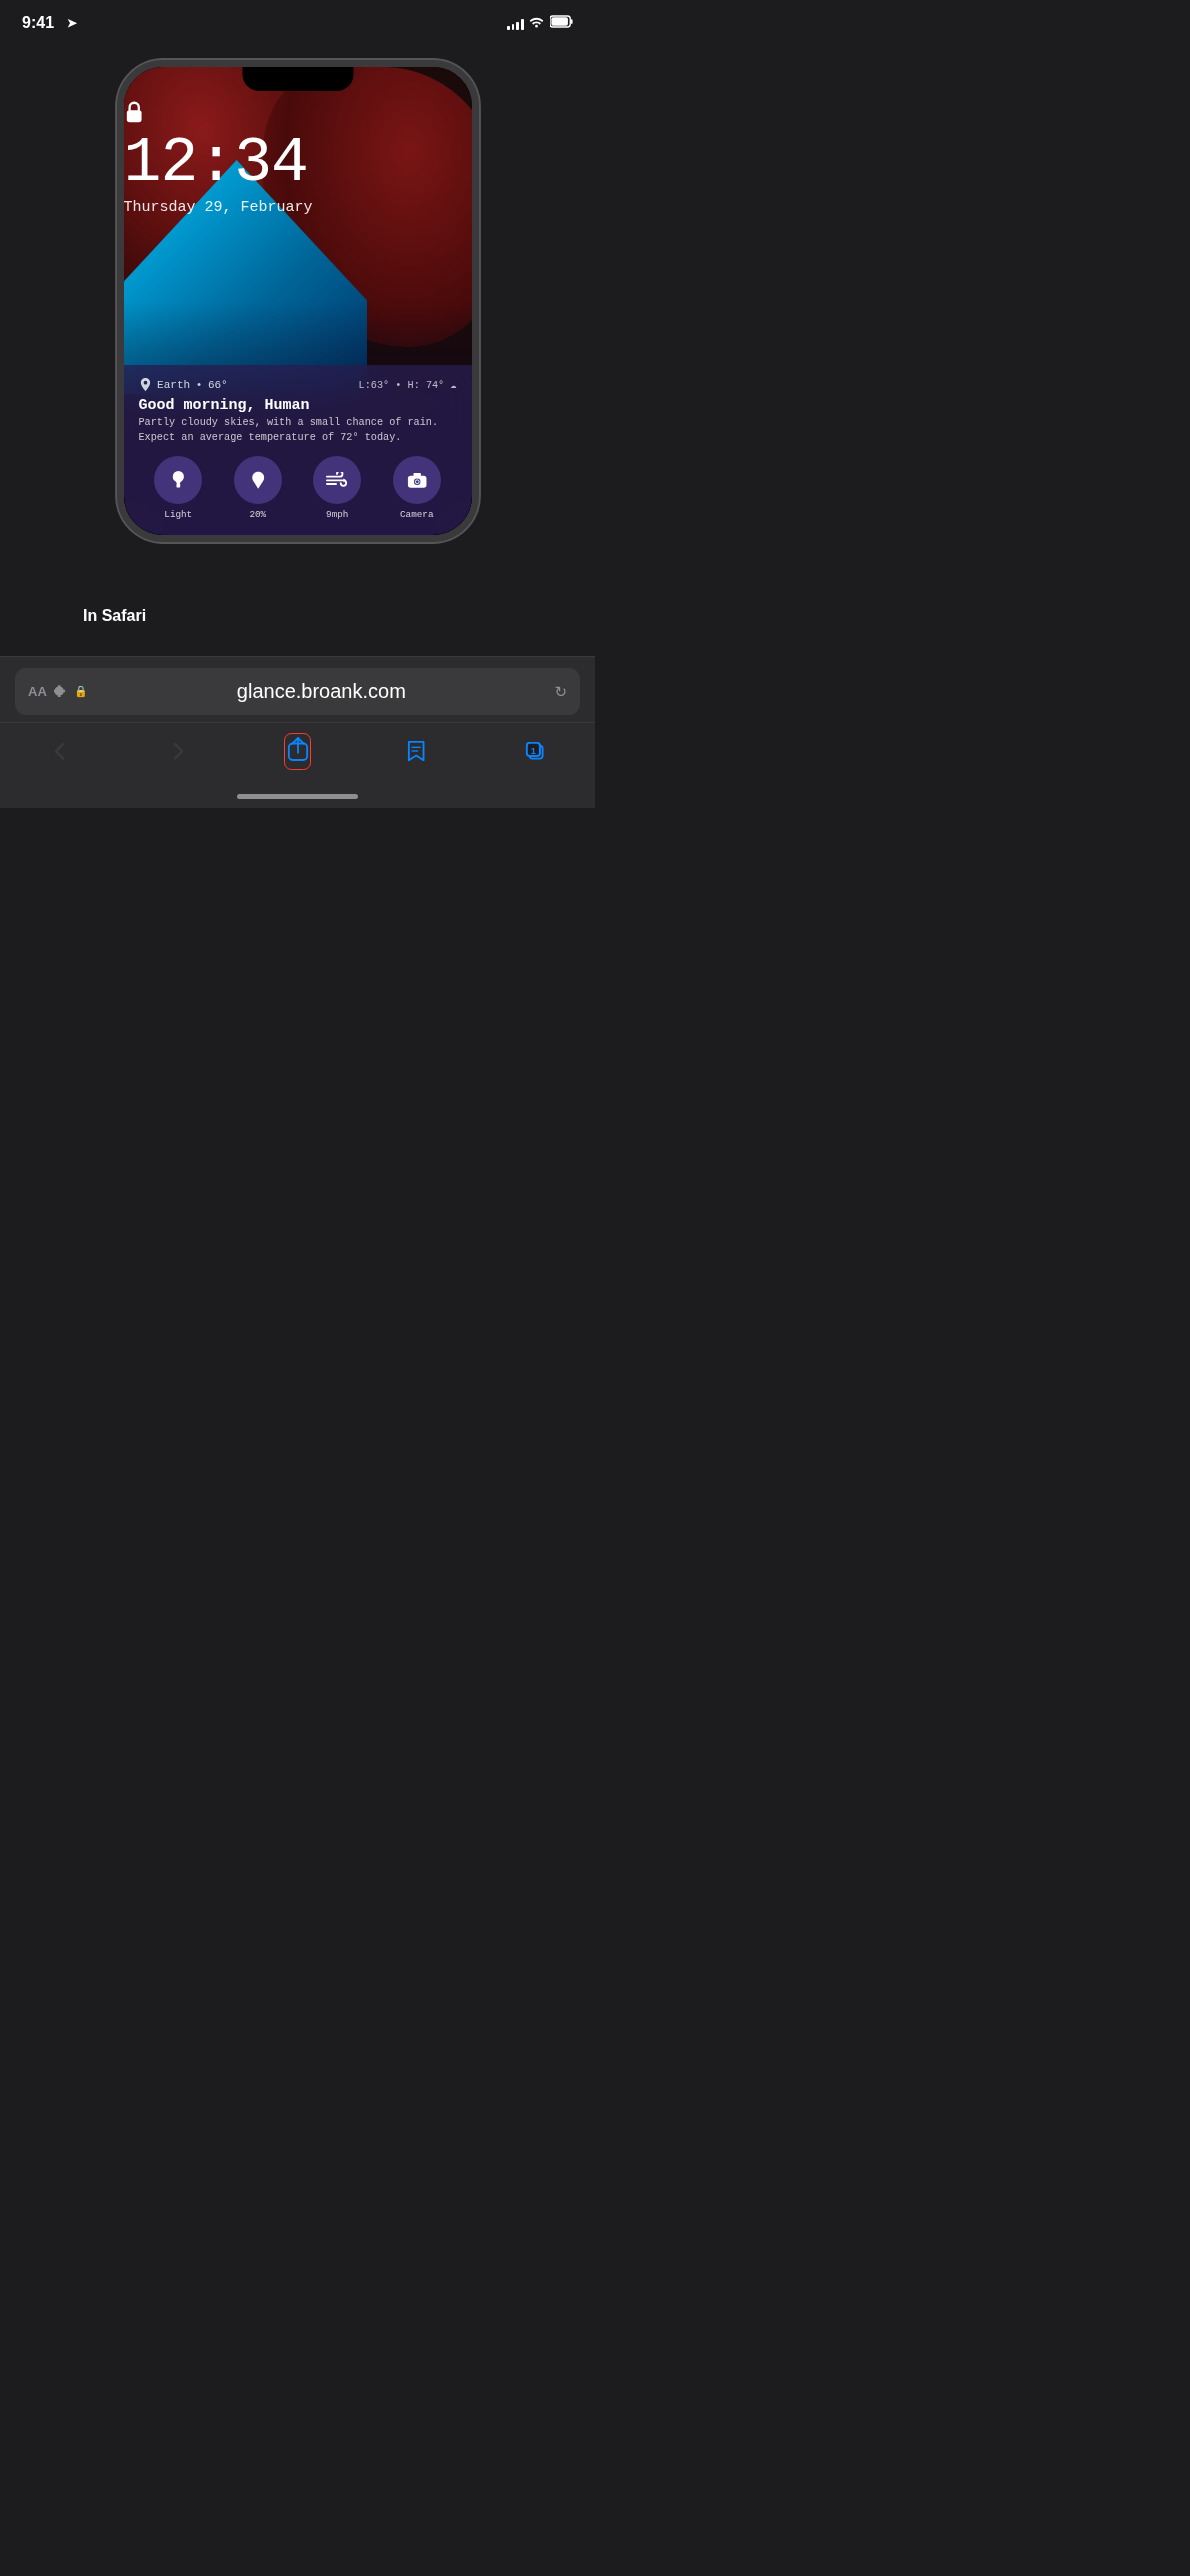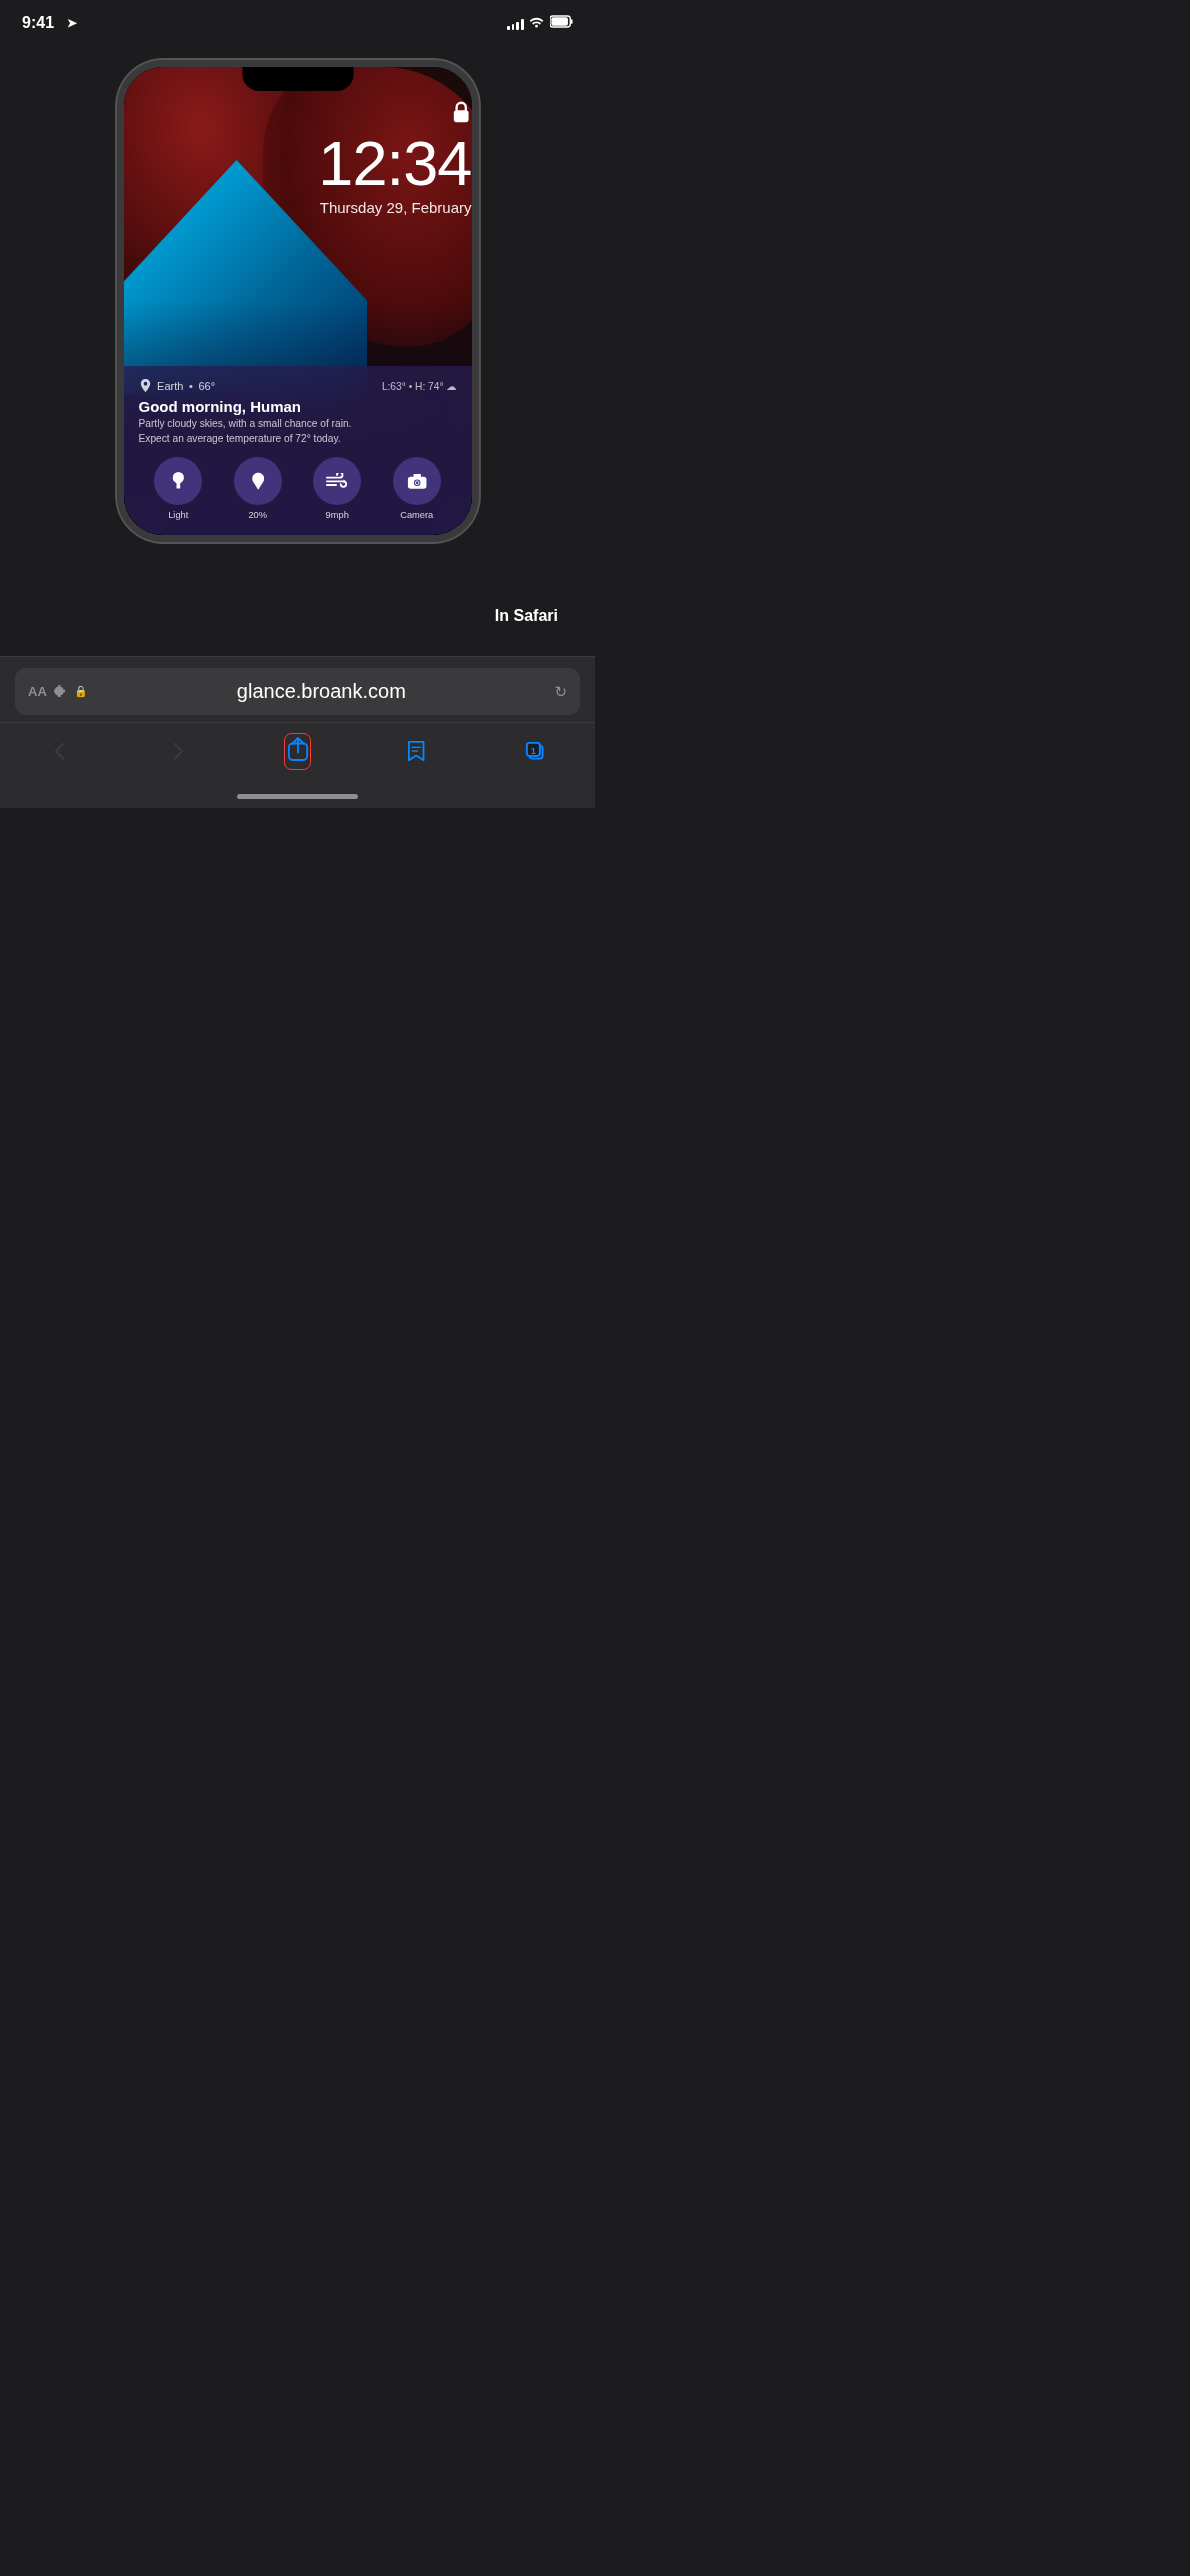--- a/index.html
+++ b/index.html
@@ -99,21 +99,22 @@
       height: 50%;
       background: linear-gradient(to top, rgba(10,5,30,0.9) 0%, rgba(10,5,30,0.6) 40%, transparent 100%);
     }
 
     
     .lock-content {
       position: absolute;
       top: 0; left: 0; right: 0; bottom: 0;
       display: flex;
       flex-direction: column;
-      align-items: flex-end;
+      align-items: flex-start;
+      font-family: Liberation Mono, monospace;
     }
 
     .lock-icon-area {
       margin-top: 33px;
       font-size: 16.7px;
     }
 
     .lock-time {
       font-size: 63px;
       font-weight: 200;
@@ -214,22 +215,23 @@
       transform: translateX(-50%);
       width: 111px;
       height: 24px;
       background: #000;
       border-radius: 0 0 16.7px 16.7px;
       z-index: 20;
     }
 
     
     .safari-instruction {
-      text-align: right;
+      text-align: left;
       padding: 37px 37px 18.5px;
+      margin-left: 46px;
     }
 
     .safari-title {
       font-size: 16px;
       font-weight: 600;
       color: white;
       margin-bottom: 13px;
     }
 
     .safari-tap-row {

